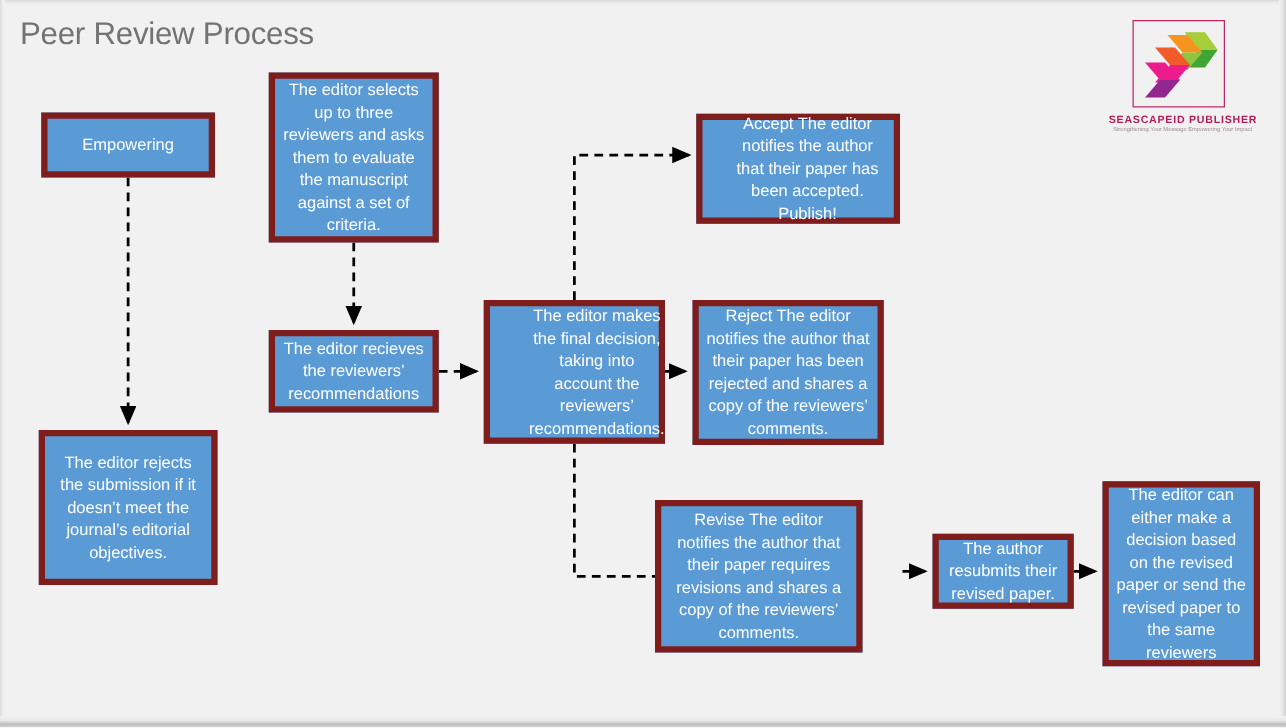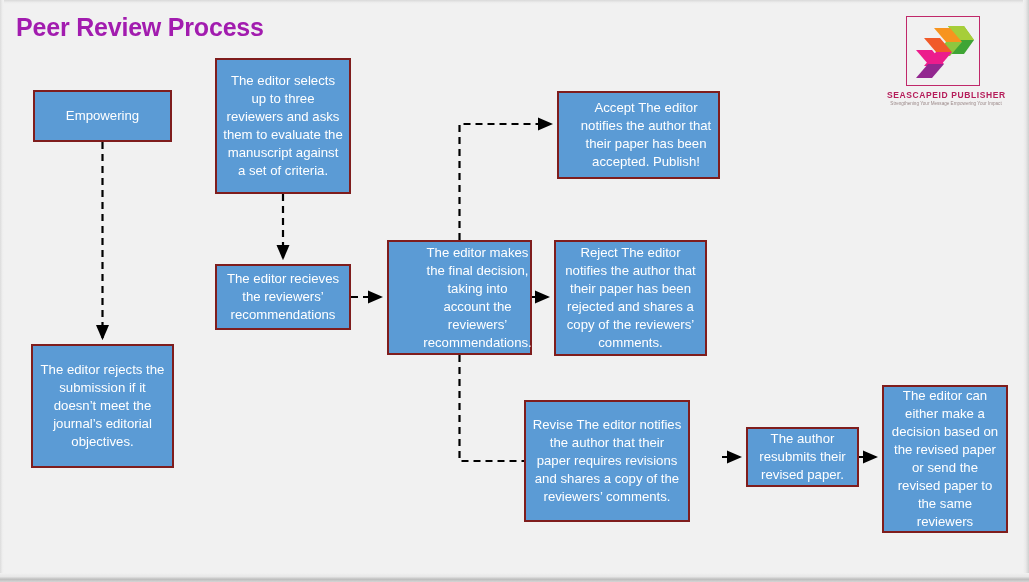--- a/index.html
+++ b/index.html
@@ -34,32 +34,32 @@
   #page-edge-right {
     position: absolute; right: 0; top: 0; width: 6px; height: 582px;
     background: linear-gradient(to left, #cfcfcf 0%, #e9e9e9 55%, #f1f1f1 100%);
   }
 
   #title {
     position: absolute;
     left: 16px;
     top: 13px;
     font-size: 25px;
-    font-weight: bold;
-    color: #a21caf;
+    font-weight: normal;
+    color: #737373;
     letter-spacing: -0.2px;
     white-space: nowrap;
   }
 
   
   .node {
     position: absolute;
     box-sizing: border-box;
     background: #5b9bd5;
-    border: 2px solid #7f1d1d;
+    border: 5px solid #7f1d1d;
     color: #ffffff;
     font-size: 13.2px;
     line-height: 18px;
     display: flex;
     align-items: center;
     justify-content: center;
     text-align: center;
     padding: 2px 6px;
   }
   .node span { display: block; }

